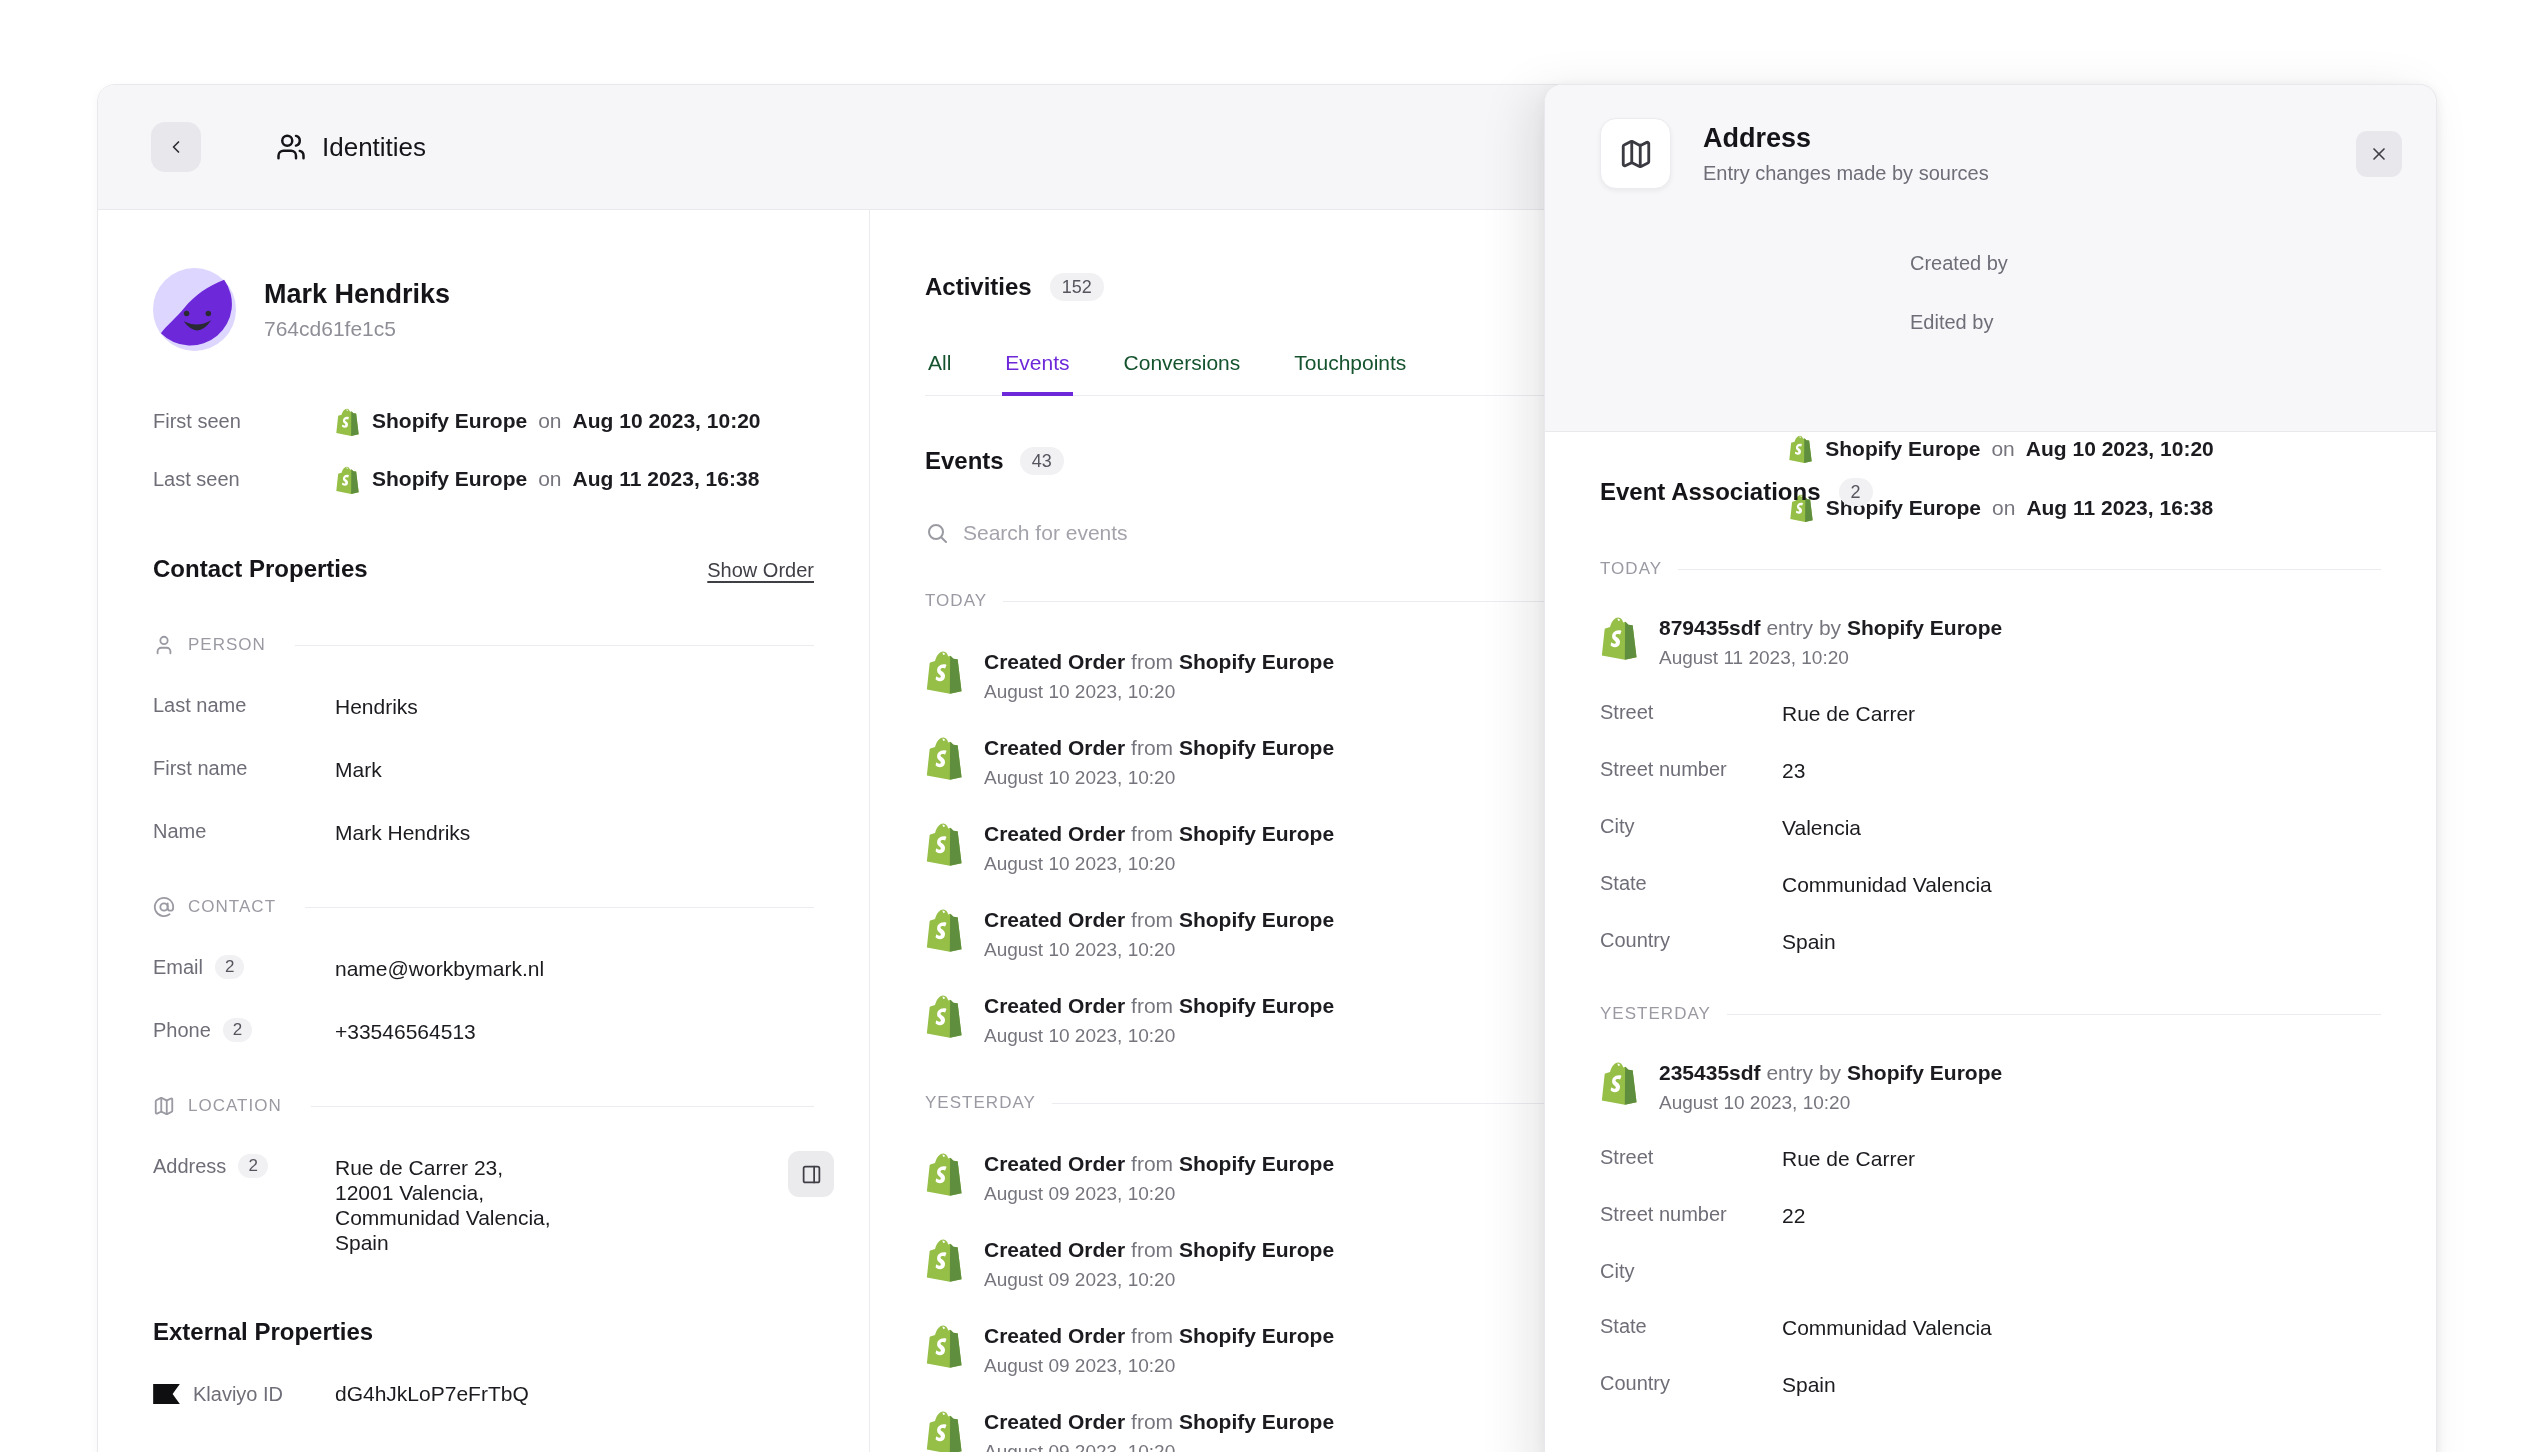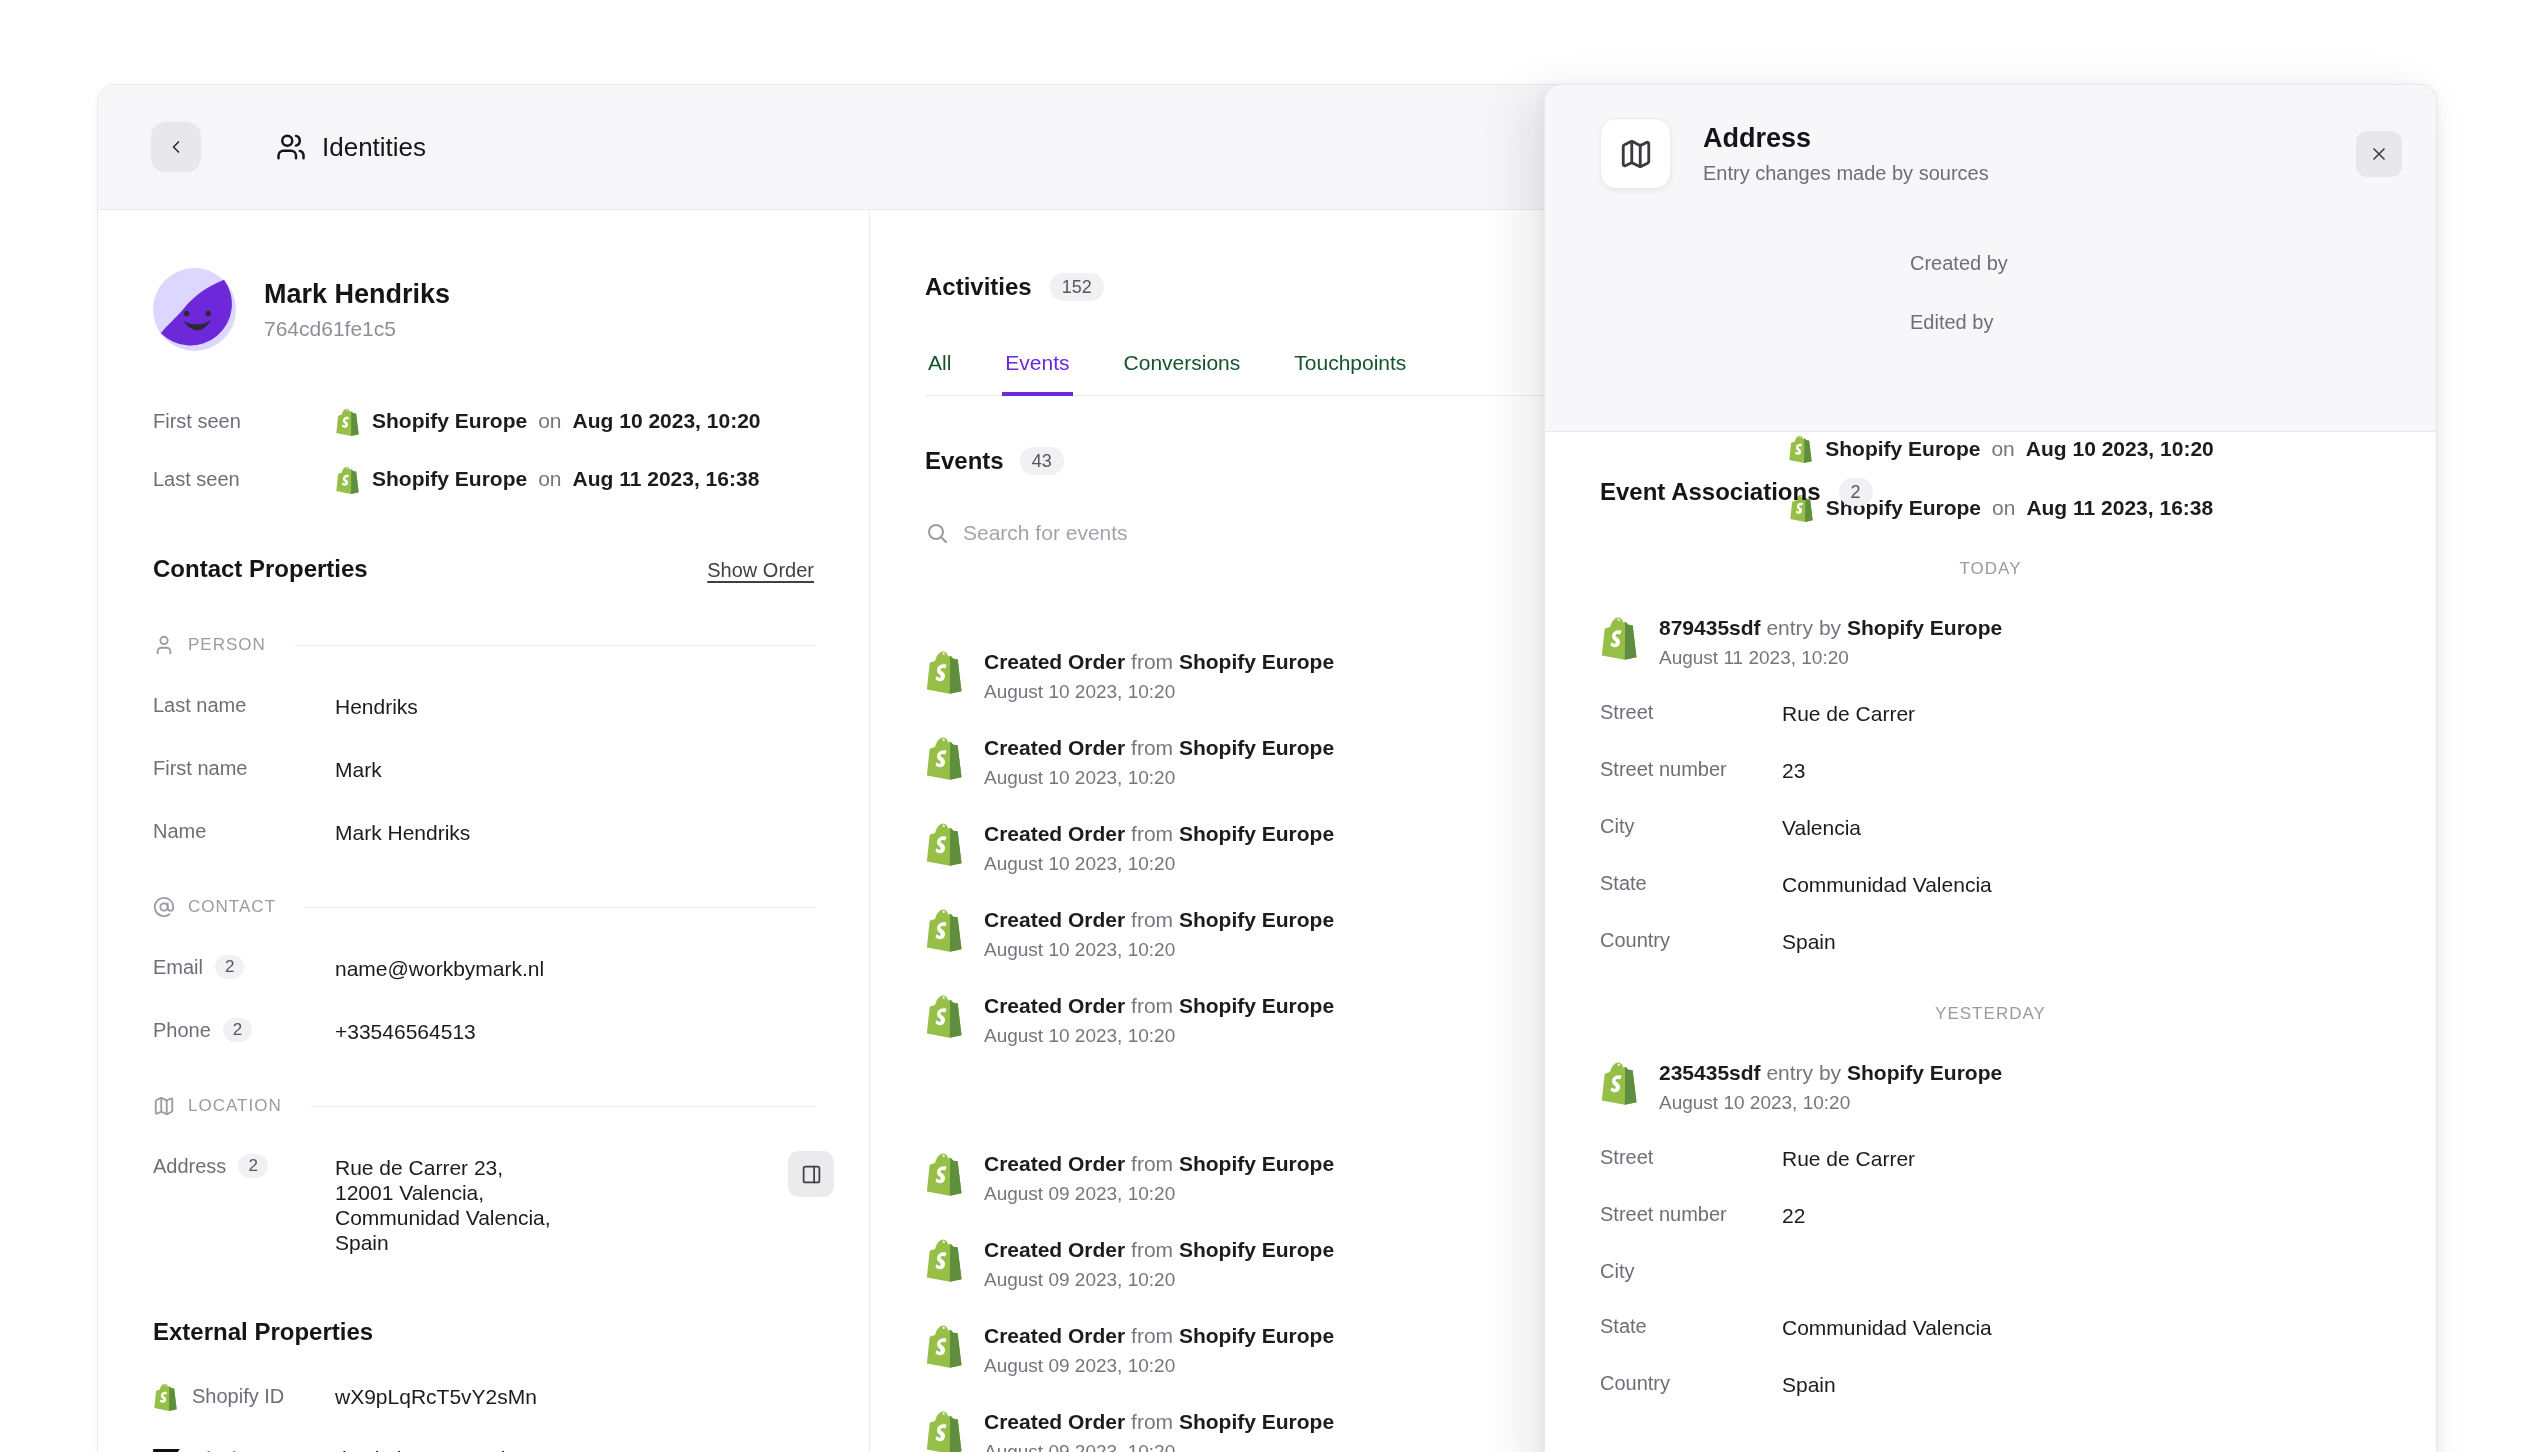--- a/index.html
+++ b/index.html
@@ -71,21 +71,21 @@
     font-family:inherit; }
   .tab.active { color:#6d28d9; border-bottom-color:#6d28d9; font-weight:500; }
 
   .ev-section-head { margin-top:51px; display:flex; align-items:center; gap:16px; }
   .search-row { margin-top:46px; display:flex; align-items:center; gap:14px; color:#9a9aa3; }
   .search-input { border:none; outline:none; font-size:21px; color:#1b1b20; width:426px;
     background:transparent; font-family:inherit; }
   .search-input::placeholder { color:#a3a3ac; }
 
   .ev-group { margin-top:46px; }
-  .group-head { display:flex; align-items:center;flex-direction:column; }
+  .group-head { display:flex; align-items:center; }
   .group-label { font-size:17px; letter-spacing:.06em; color:#9a9aa3; font-weight:500; }
   .group-items { margin-top:38px; }
   .event-item, .as-entry { display:flex; gap:19px; margin-bottom:32px; cursor:pointer; }
   .ev-icon { width:40px; height:45px; flex:0 0 40px; }
   .ev-title { font-size:21px; line-height:26px; color:#1b1b20; }
   .ev-date { font-size:19px; color:#75757e; margin-top:6px; }
 
   
   .panel { position:absolute; left:1544px; top:84px; width:893px; height:1396px;
     background:#ffffff; border:1px solid #e9e9ed; border-radius:18px; overflow:hidden;
@@ -279,29 +279,20 @@
                   <rect width="18" height="18" x="3" y="3" rx="2"></rect>
                   <path d="M15 3v18"></path>
                 </svg>
             </button>
           </div>
         </div>
 
         <div class="ext-head h2">External Properties</div>
         <div class="ext-row">
           <div class="ext-label-wrap">
-            <svg class="icon-sm" viewBox="0 0 26 29" width="26" height="29">
-                <use href="#sym-shopify"></use>
-              </svg>
-            <span>Shopify ID</span>
-          </div>
-          <div class="ext-value">wX9pLqRcT5vY2sMn</div>
-        </div>
-        <div class="ext-row">
-          <div class="ext-label-wrap">
             <svg class="icon-klaviyo" viewBox="0 0 27 20" width="27" height="20">
                 <use href="#sym-klaviyo"></use>
               </svg>
             <span>Klaviyo ID</span>
           </div>
           <div class="ext-value">dG4hJkLoP7eFrTbQ</div>
         </div>
       </div>
 
       <div class="col-mid">

